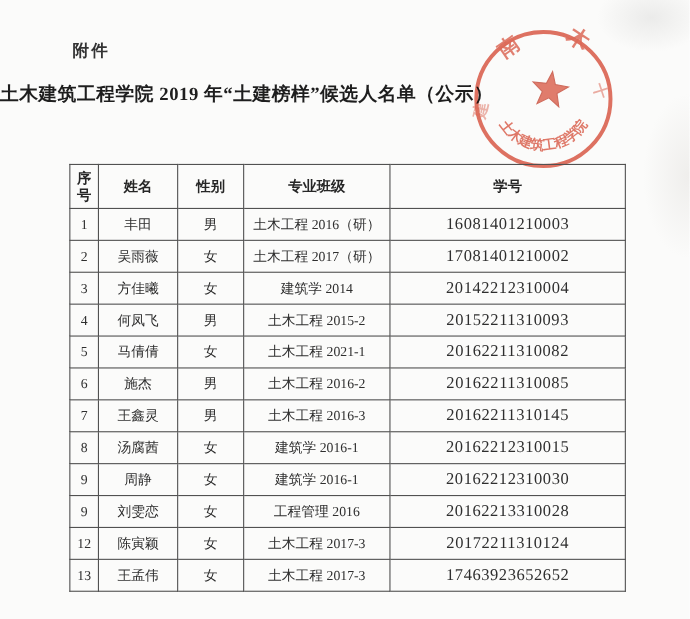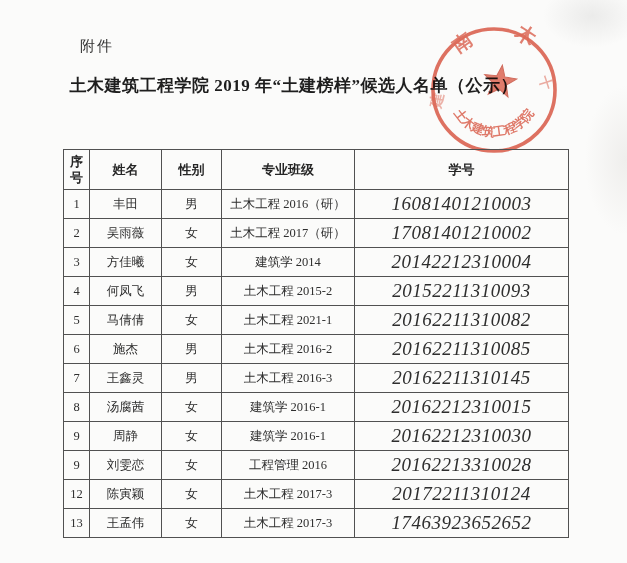--- a/index.html
+++ b/index.html
@@ -8,26 +8,26 @@
     font-family:"Liberation Serif","DejaVu Serif",serif;
   }
   .page{
     position:relative;width:627px;height:563px;
     background:
       radial-gradient(70px 45px at 592px 16px, #ebebea 0%, rgba(235,235,234,0) 70%),
       radial-gradient(55px 100px at 626px 160px, #efeeec 0%, rgba(239,238,236,0) 75%),
       #fbfbfa;
   }
   .attachment{
-    position:absolute;top:37px;left:80px;
-    font-size:15px;color:#333;letter-spacing:2px;
+    position:absolute;top:37px;left:66px;
+    font-size:15px;color:#333;letter-spacing:2px;font-weight:bold;
   }
   .title{
     position:absolute;top:74px;left:0;width:518px;
-    text-align:right;font-size:17px;font-weight:bold;
+    text-align:left;font-size:17px;font-weight:bold;
     color:#1e1e1e;letter-spacing:.5px;margin:0;
   }
   .stamp{
     position:absolute;left:428px;top:24px;width:134px;height:134px;
     mix-blend-mode:multiply;opacity:.92;pointer-events:none;
   }
   .stamp text{font-family:"Liberation Serif","DejaVu Serif",serif;font-weight:bold;}
   table.doc-table{
     position:absolute;left:63px;top:137px;width:505px;
     border-collapse:collapse;table-layout:fixed;
@@ -38,21 +38,21 @@
   .doc-table th{
     border:1px solid #515151;height:39px;
     font-size:13px;font-weight:bold;color:#262626;
     text-align:center;line-height:1.2;padding:0 1px;
   }
   .doc-table td{
     border:1px solid #515151;height:28px;line-height:28px;
     font-size:12.5px;color:#2e2e2e;text-align:center;
     padding:0;white-space:nowrap;overflow:hidden;
   }
-  .doc-table td.id{font-size:19px;letter-spacing:.5px;font-style:italic;}
+  .doc-table td.id{font-size:15px;letter-spacing:.5px;}
   col.c-seq{width:26px}col.c-name{width:72px}col.c-gender{width:60px}
   col.c-class{width:133px}col.c-id{width:214px}
 </style>
 </head>
 <body>
 
 <div class="page">
 
   <div class="attachment">附件</div>
 

